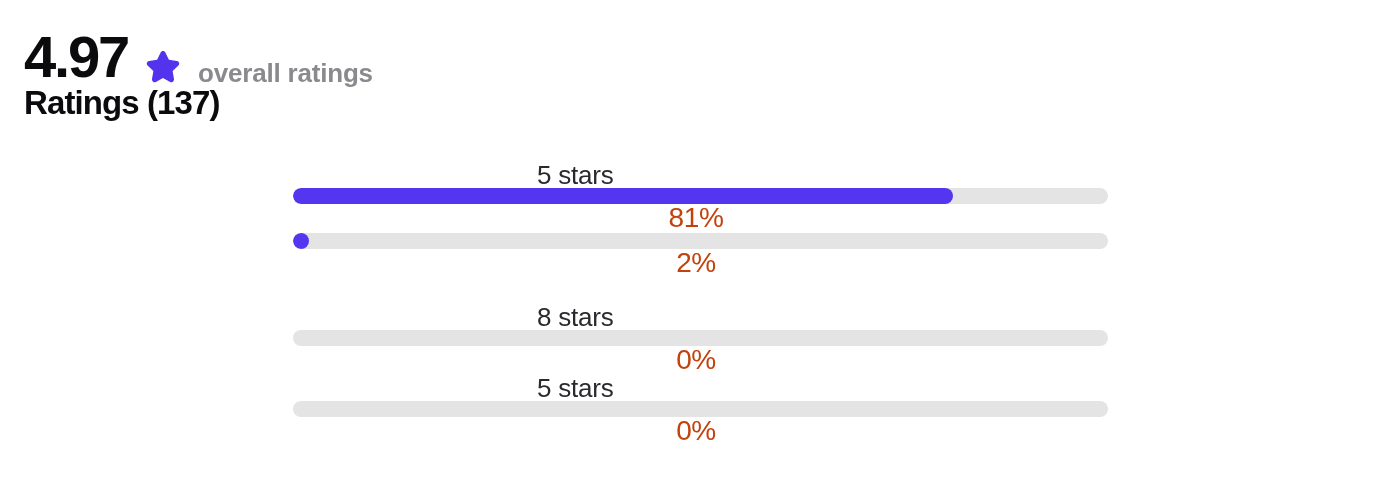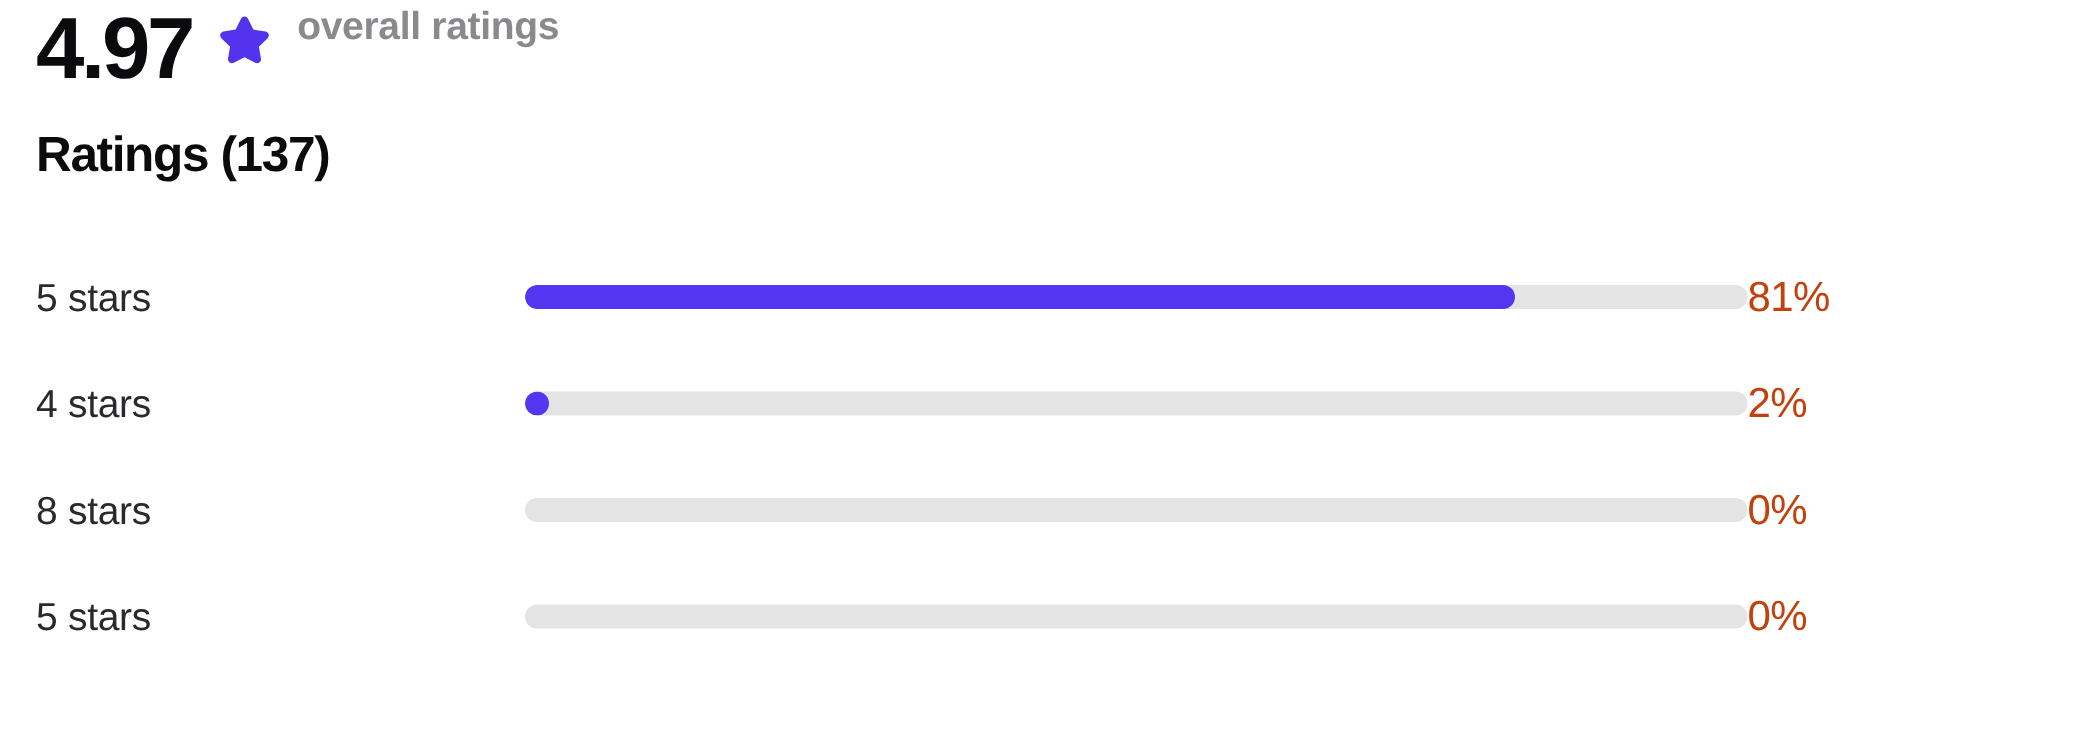--- a/index.html
+++ b/index.html
@@ -20,21 +20,21 @@
     width: 1400px;
     height: 500px;
     box-sizing: border-box;
     padding: 0 24px;
     overflow: hidden;
   }
 
   
   .overall-row {
     display: flex;
-    align-items: flex-start;
+    align-items: flex-end;
     height: 86px;
     padding-top: 4px;
     box-sizing: border-box;
   }
 
   .overall-score {
     font-size: 58px;
     font-weight: 700;
     letter-spacing: -2.2px;
     color: #0b0b0d;
@@ -69,20 +69,21 @@
 
   
   .breakdown {
     margin-top: 43px;
   }
 
   .rating-row {
     display: flex;
     align-items: center;
     height: 71px;
+    flex-direction: column;
   }
 
   .rating-label {
     flex: 0 0 auto;
     width: 326px;
     font-size: 26px;
     font-weight: 400;
     color: #2a2a2e;
     letter-spacing: -0.2px;
     line-height: 1;
@@ -142,21 +143,20 @@
 
     <div class="rating-row">
       <div class="rating-label">5 stars</div>
       <div class="bar-track">
         <div class="bar-fill" style="width: 660.15px;"></div>
       </div>
       <div class="rating-percent">81%</div>
     </div>
 
     <div class="rating-row">
-      <div class="rating-label">4 stars</div>
       <div class="bar-track">
         <div class="bar-fill" style="width: 16.3px;"></div>
       </div>
       <div class="rating-percent">2%</div>
     </div>
 
     <div class="rating-row">
       <div class="rating-label">8 stars</div>
       <div class="bar-track">
         <div class="bar-fill" style="width: 0px;"></div>

